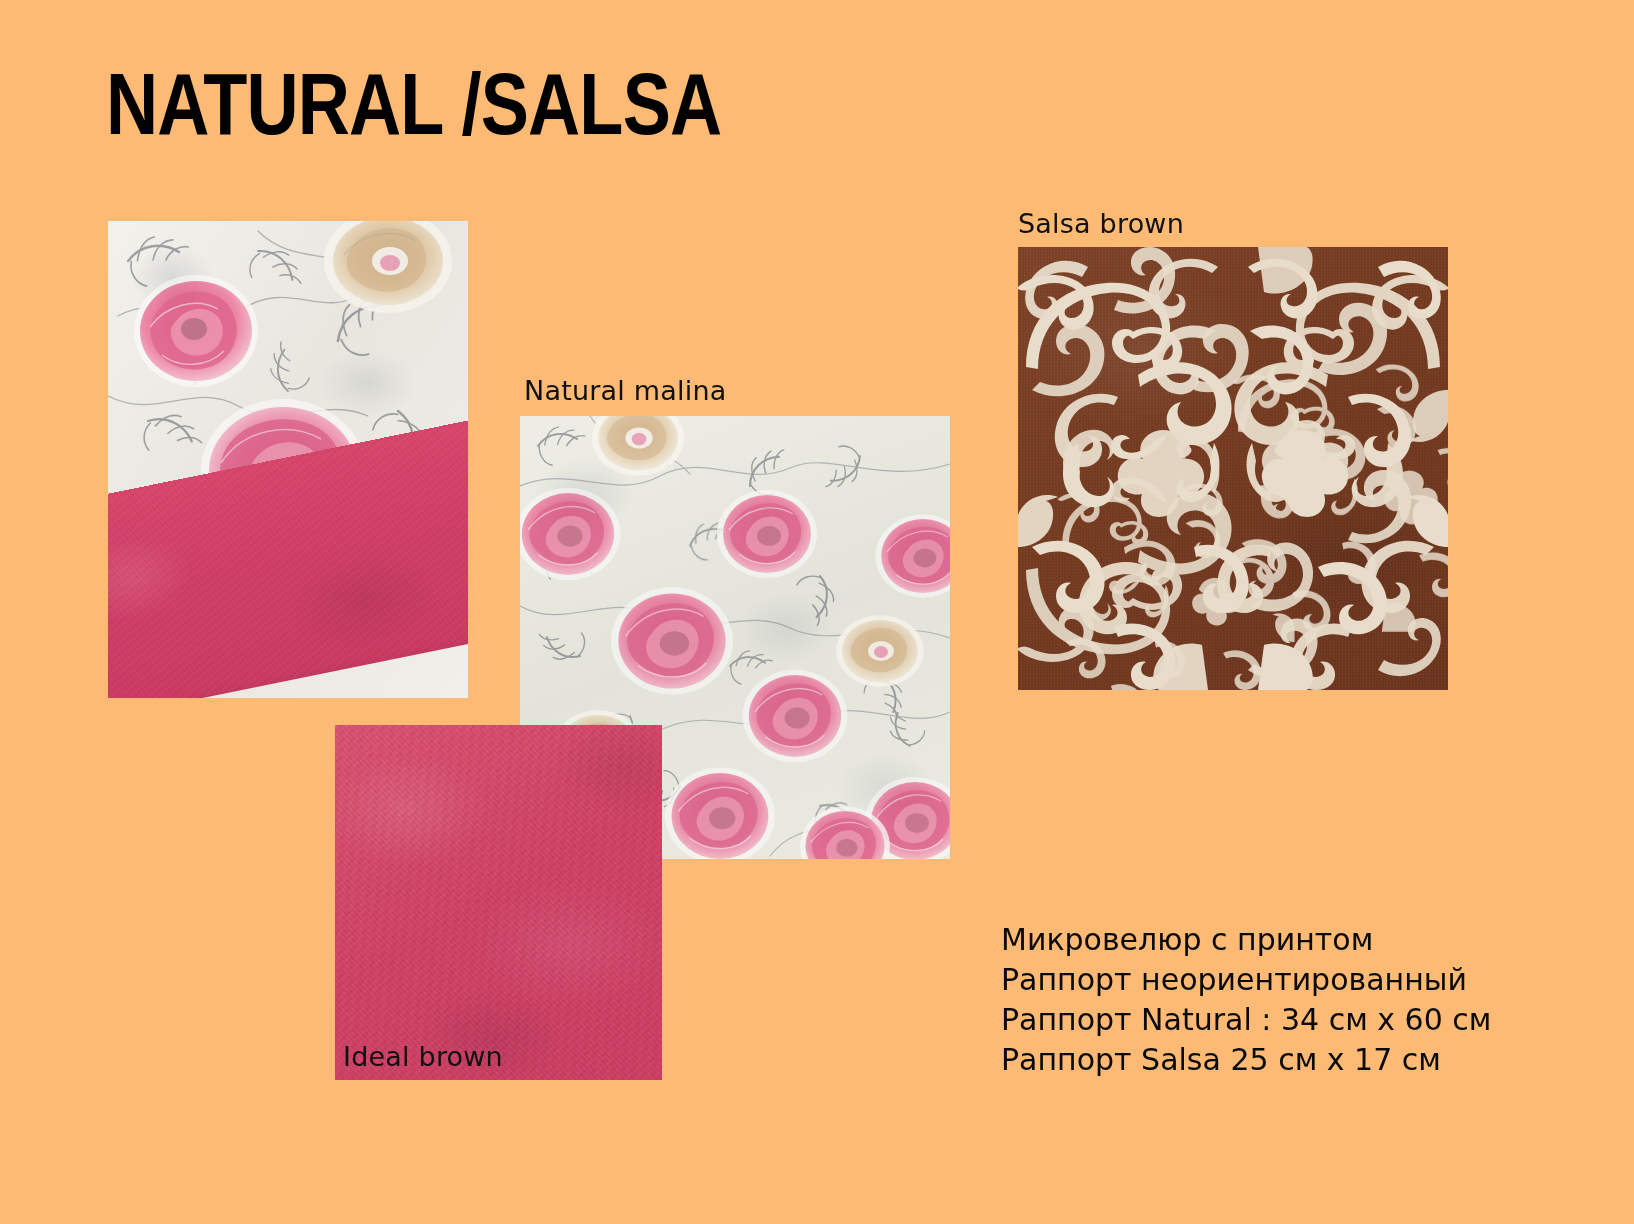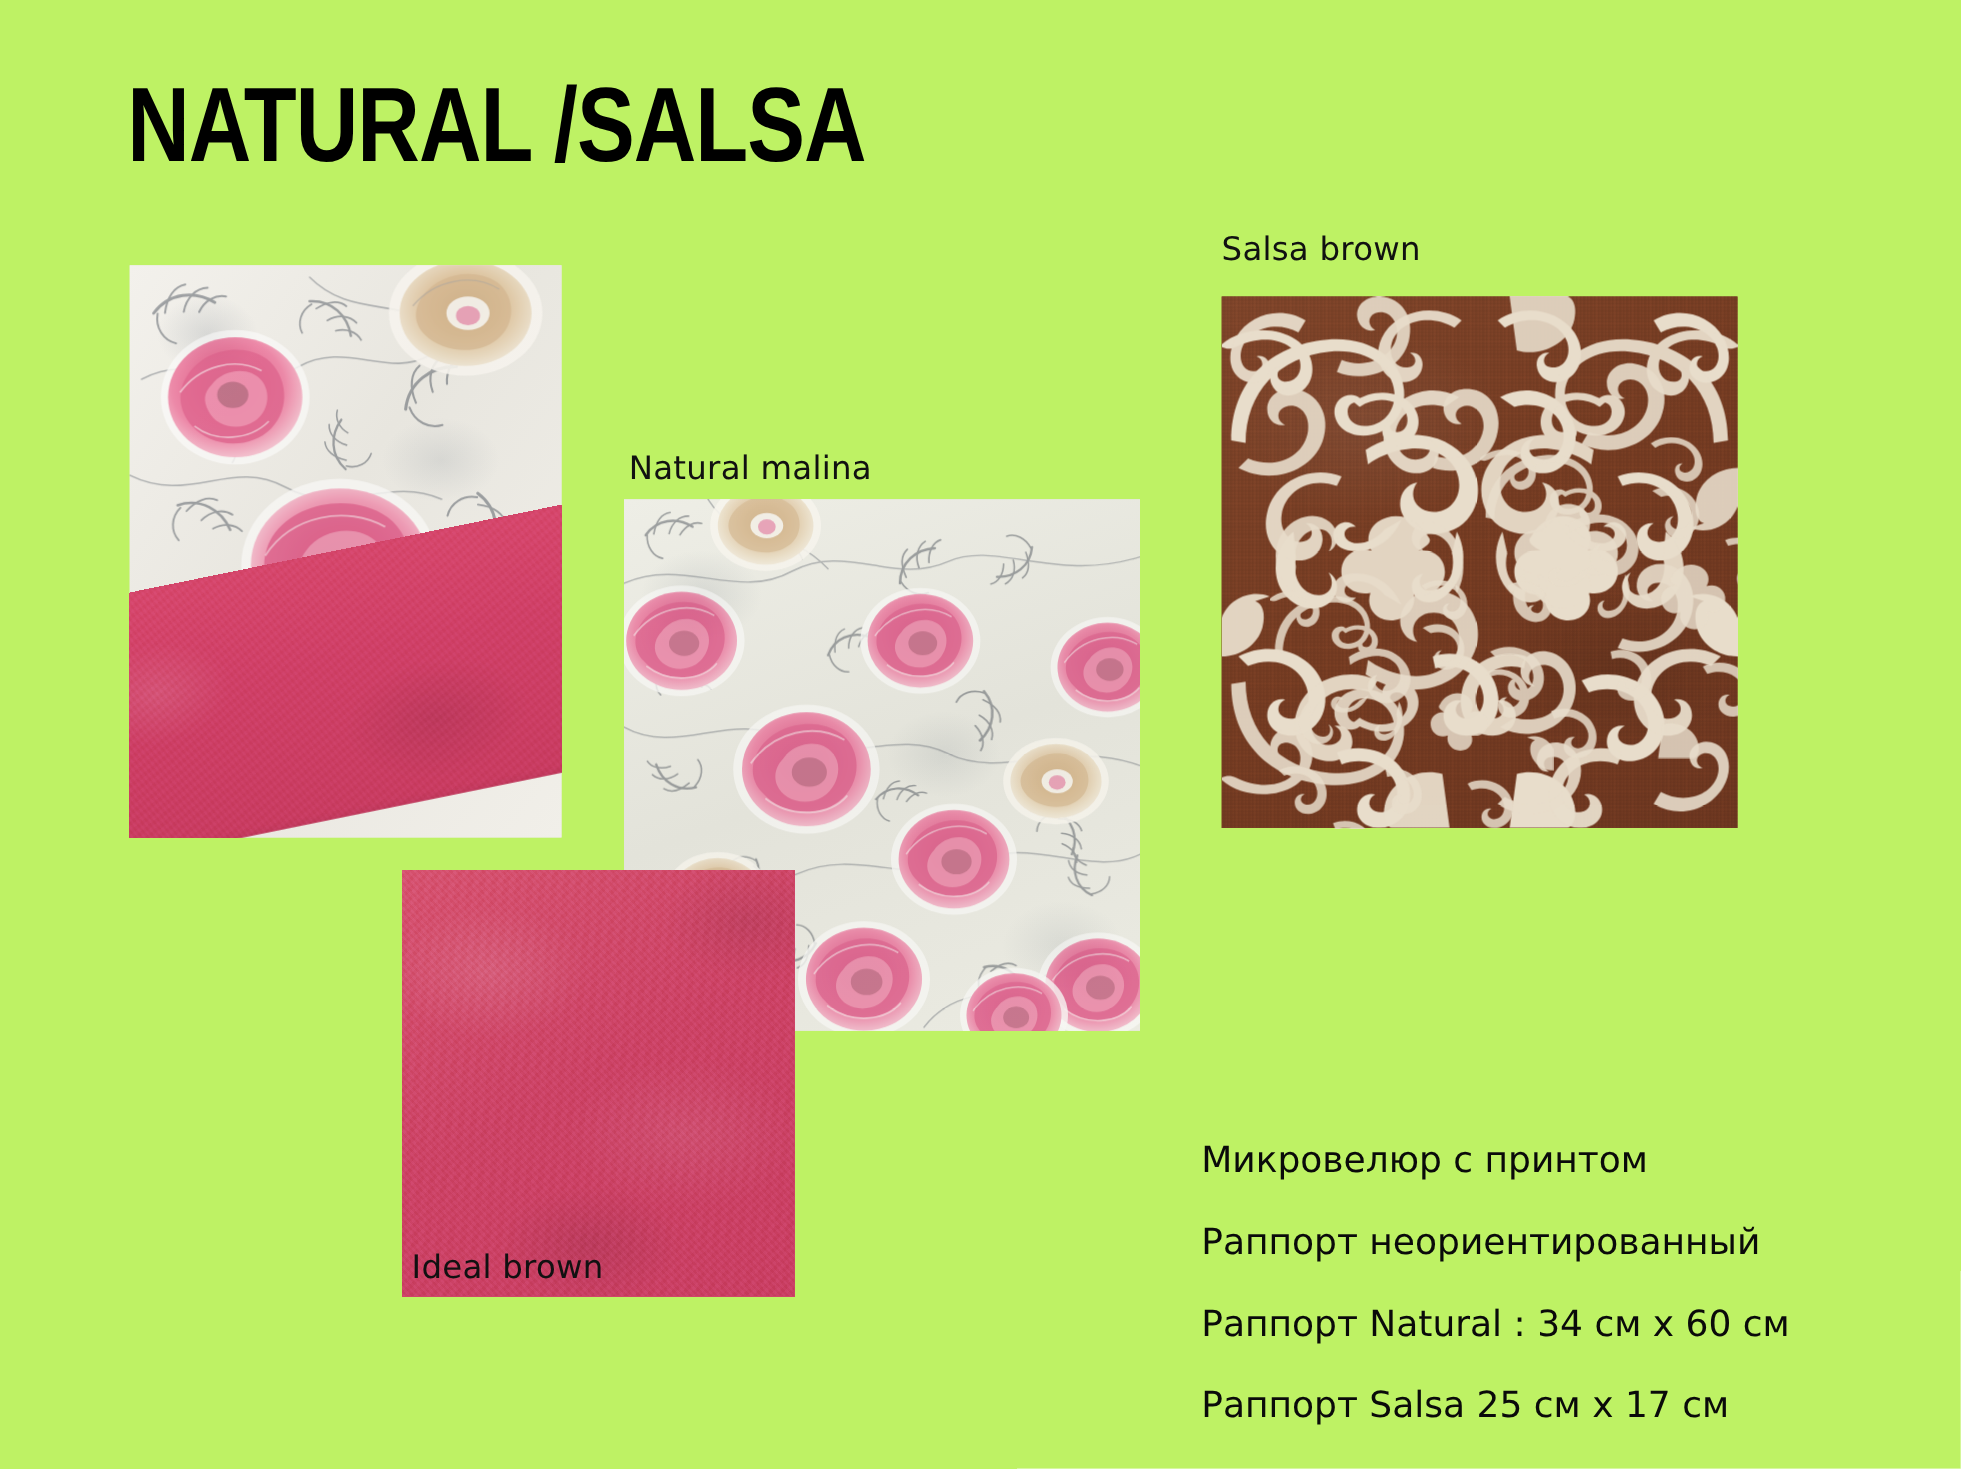--- a/index.html
+++ b/index.html
@@ -12,21 +12,21 @@
     height: 1224px;
     position: relative;
     overflow: hidden;
     font-family: "DejaVu Sans", sans-serif;
     -webkit-font-smoothing: antialiased;
   }
 
   .slide {
     position: absolute;
     inset: 0;
-    background: #bef264;
+    background: #fdba74;
   }
 
   
   #slide-title {
     position: absolute;
     left: 106px;
     top: 58px;
     font-family: "Liberation Sans", sans-serif;
     font-size: 88px;
     font-weight: 700;
@@ -187,21 +187,21 @@
   #spec-block {
     position: absolute;
     left: 1001px;
     top: 920px;
     font-family: "DejaVu Sans", sans-serif;
     font-size: 30px;
     line-height: 40px;
     color: #0a0a0a;
     white-space: nowrap;
   }
-  #spec-block .spec-line { display: block; margin-top: 28px; }
+  #spec-block .spec-line { display: block; }
 </style>
 </head>
 <body>
 
 <div class="slide">
 
   <div id="slide-title">NATURAL /SALSA</div>
 
   <div class="swatch" id="swatch-natural-floral">
     <div class="cloth-base"></div>
@@ -394,21 +394,21 @@
       <use href="#rosePink" transform="translate(325,430) scale(.9)"></use>
     </svg>
   </div>
 
   <div class="swatch" id="swatch-ideal-cherry">
     <div class="cloth-base"></div>
   </div>
 
   <div class="swatch-label" style="left:343px; top:1041px;">Ideal brown</div>
 
-  <div class="swatch-label" style="left:1018px; top:193px;">Salsa brown</div>
+  <div class="swatch-label" style="left:1018px; top:208px;">Salsa brown</div>
 
   <div class="swatch" id="swatch-salsa-brown">
     <div class="cloth-base"></div>
 
     <svg class="damask" viewBox="0 0 430 443" preserveAspectRatio="none">
       <defs>
 
         <g id="scrollMotif" fill="#e8ddcb">
 
           <path d="M8,120 C8,72 40,40 88,36 C124,33 150,52 152,78 C154,100 138,116 118,116

